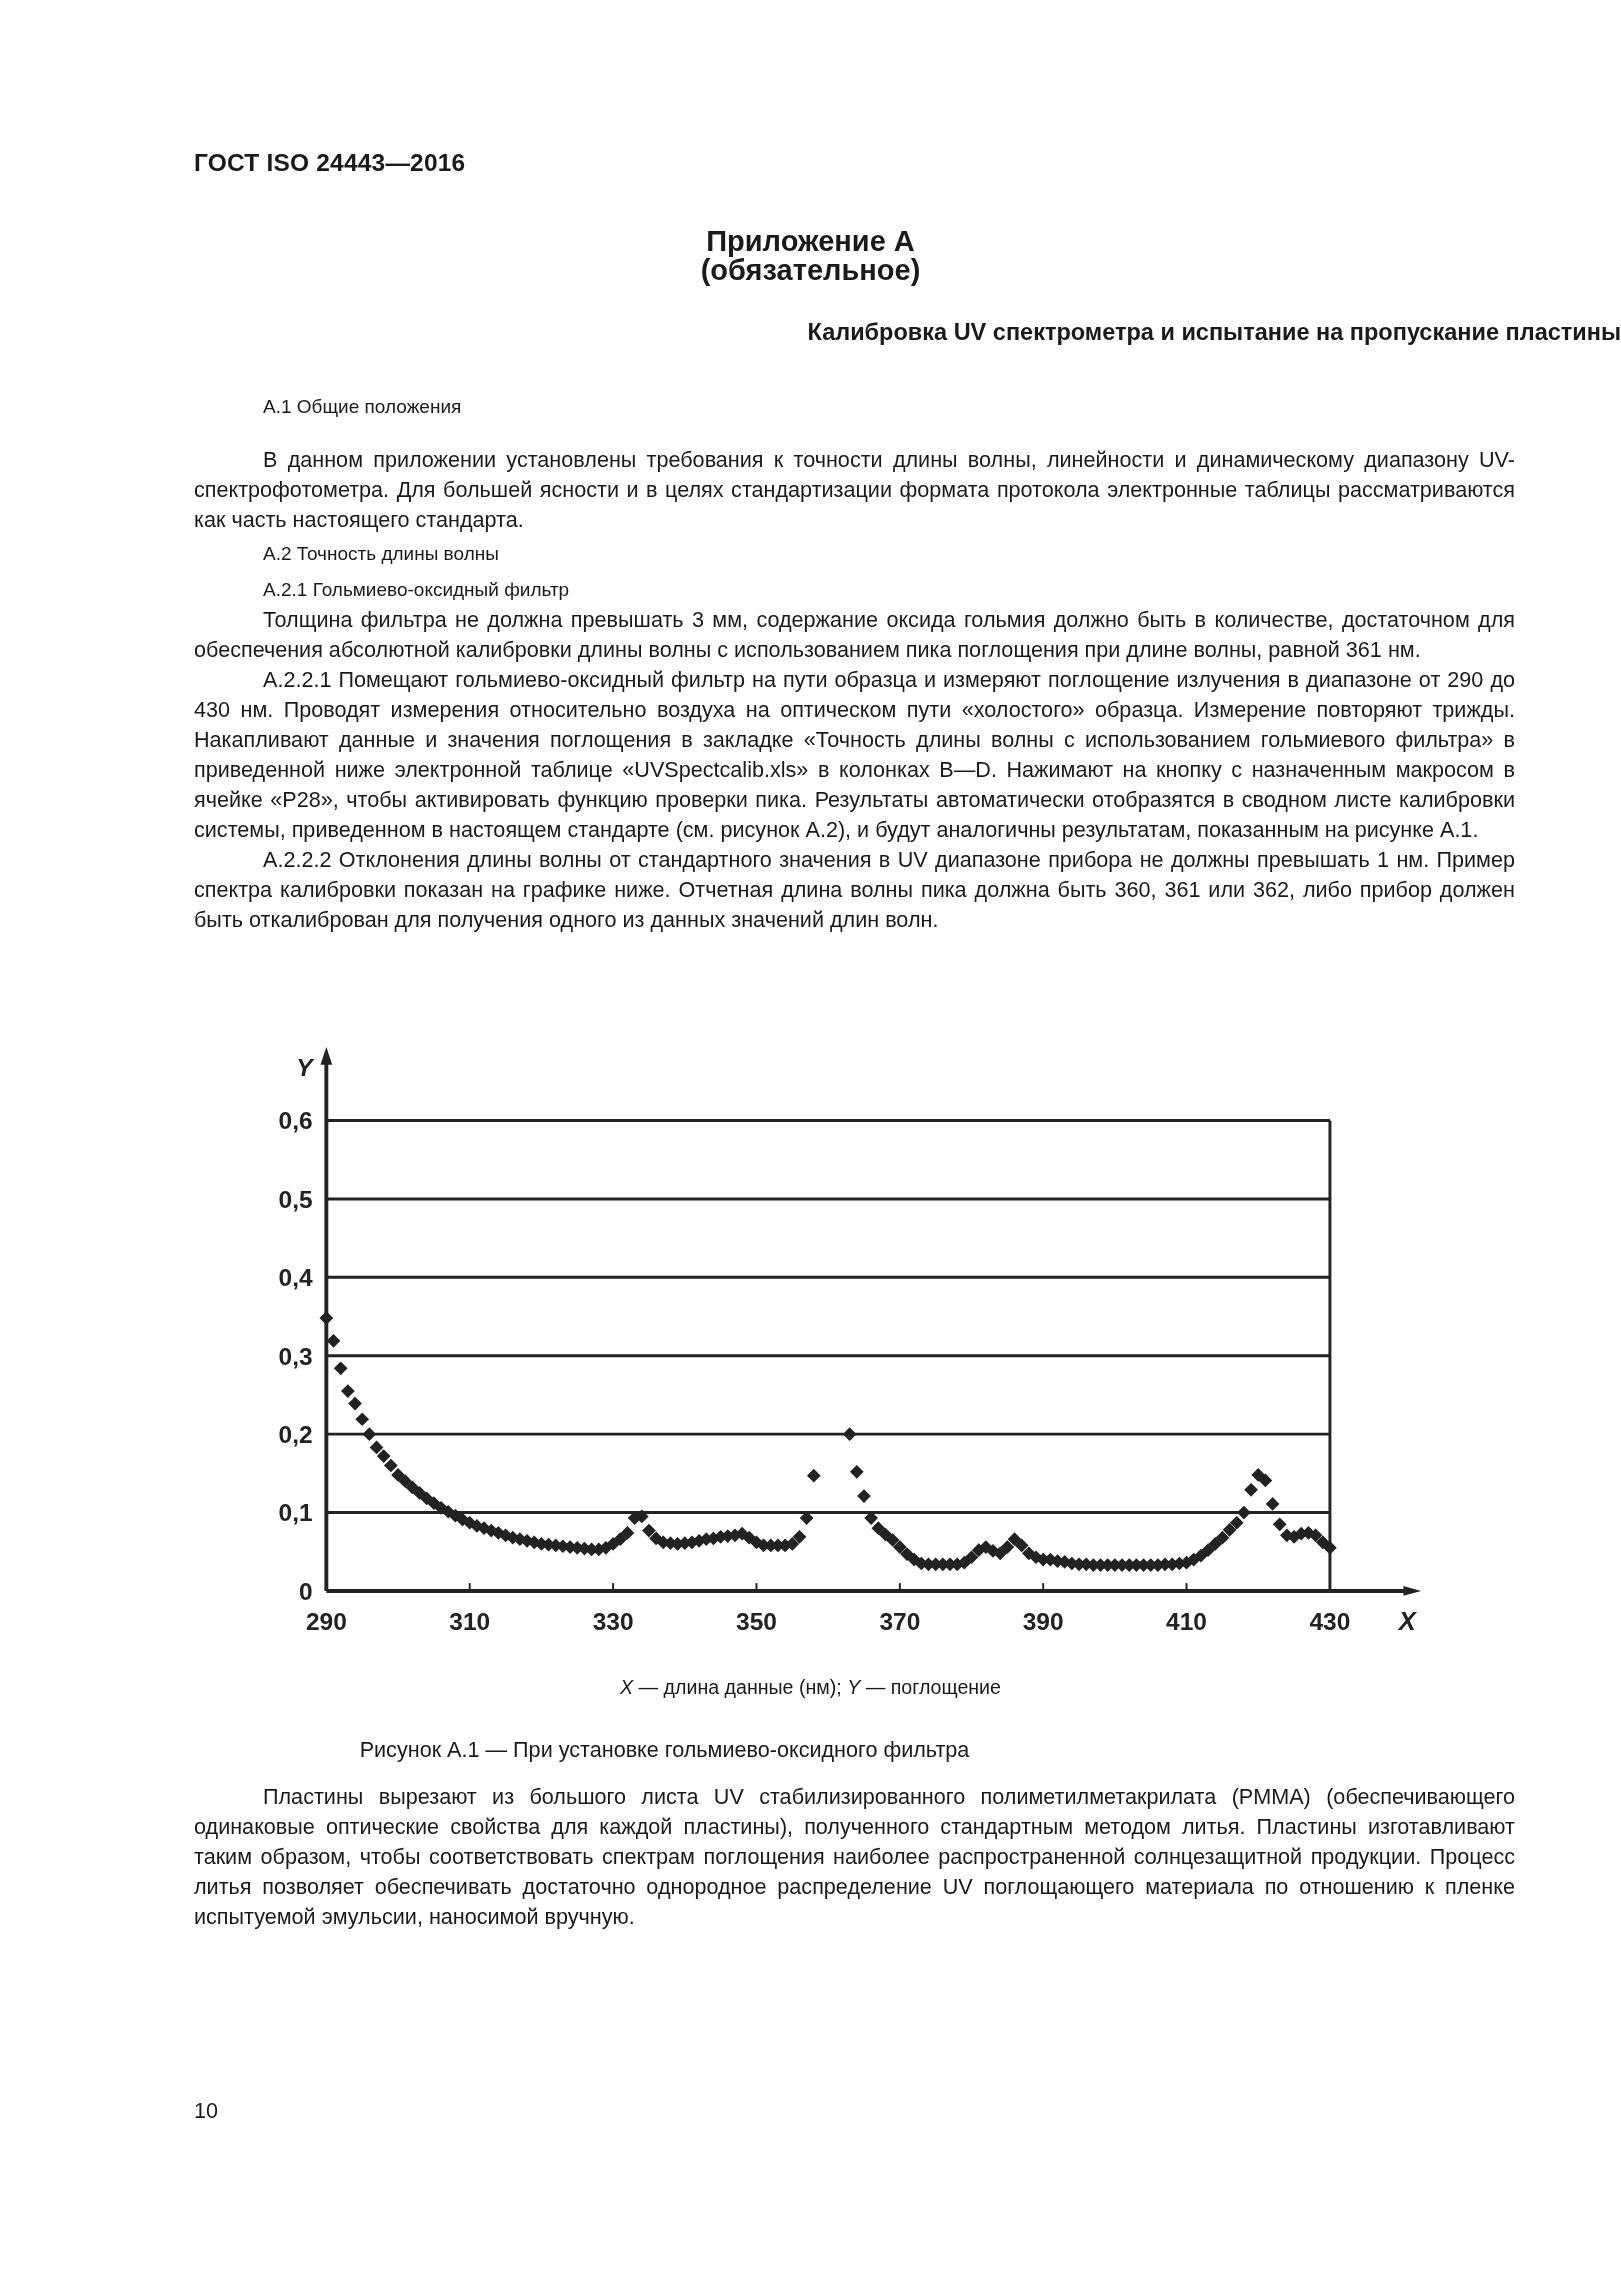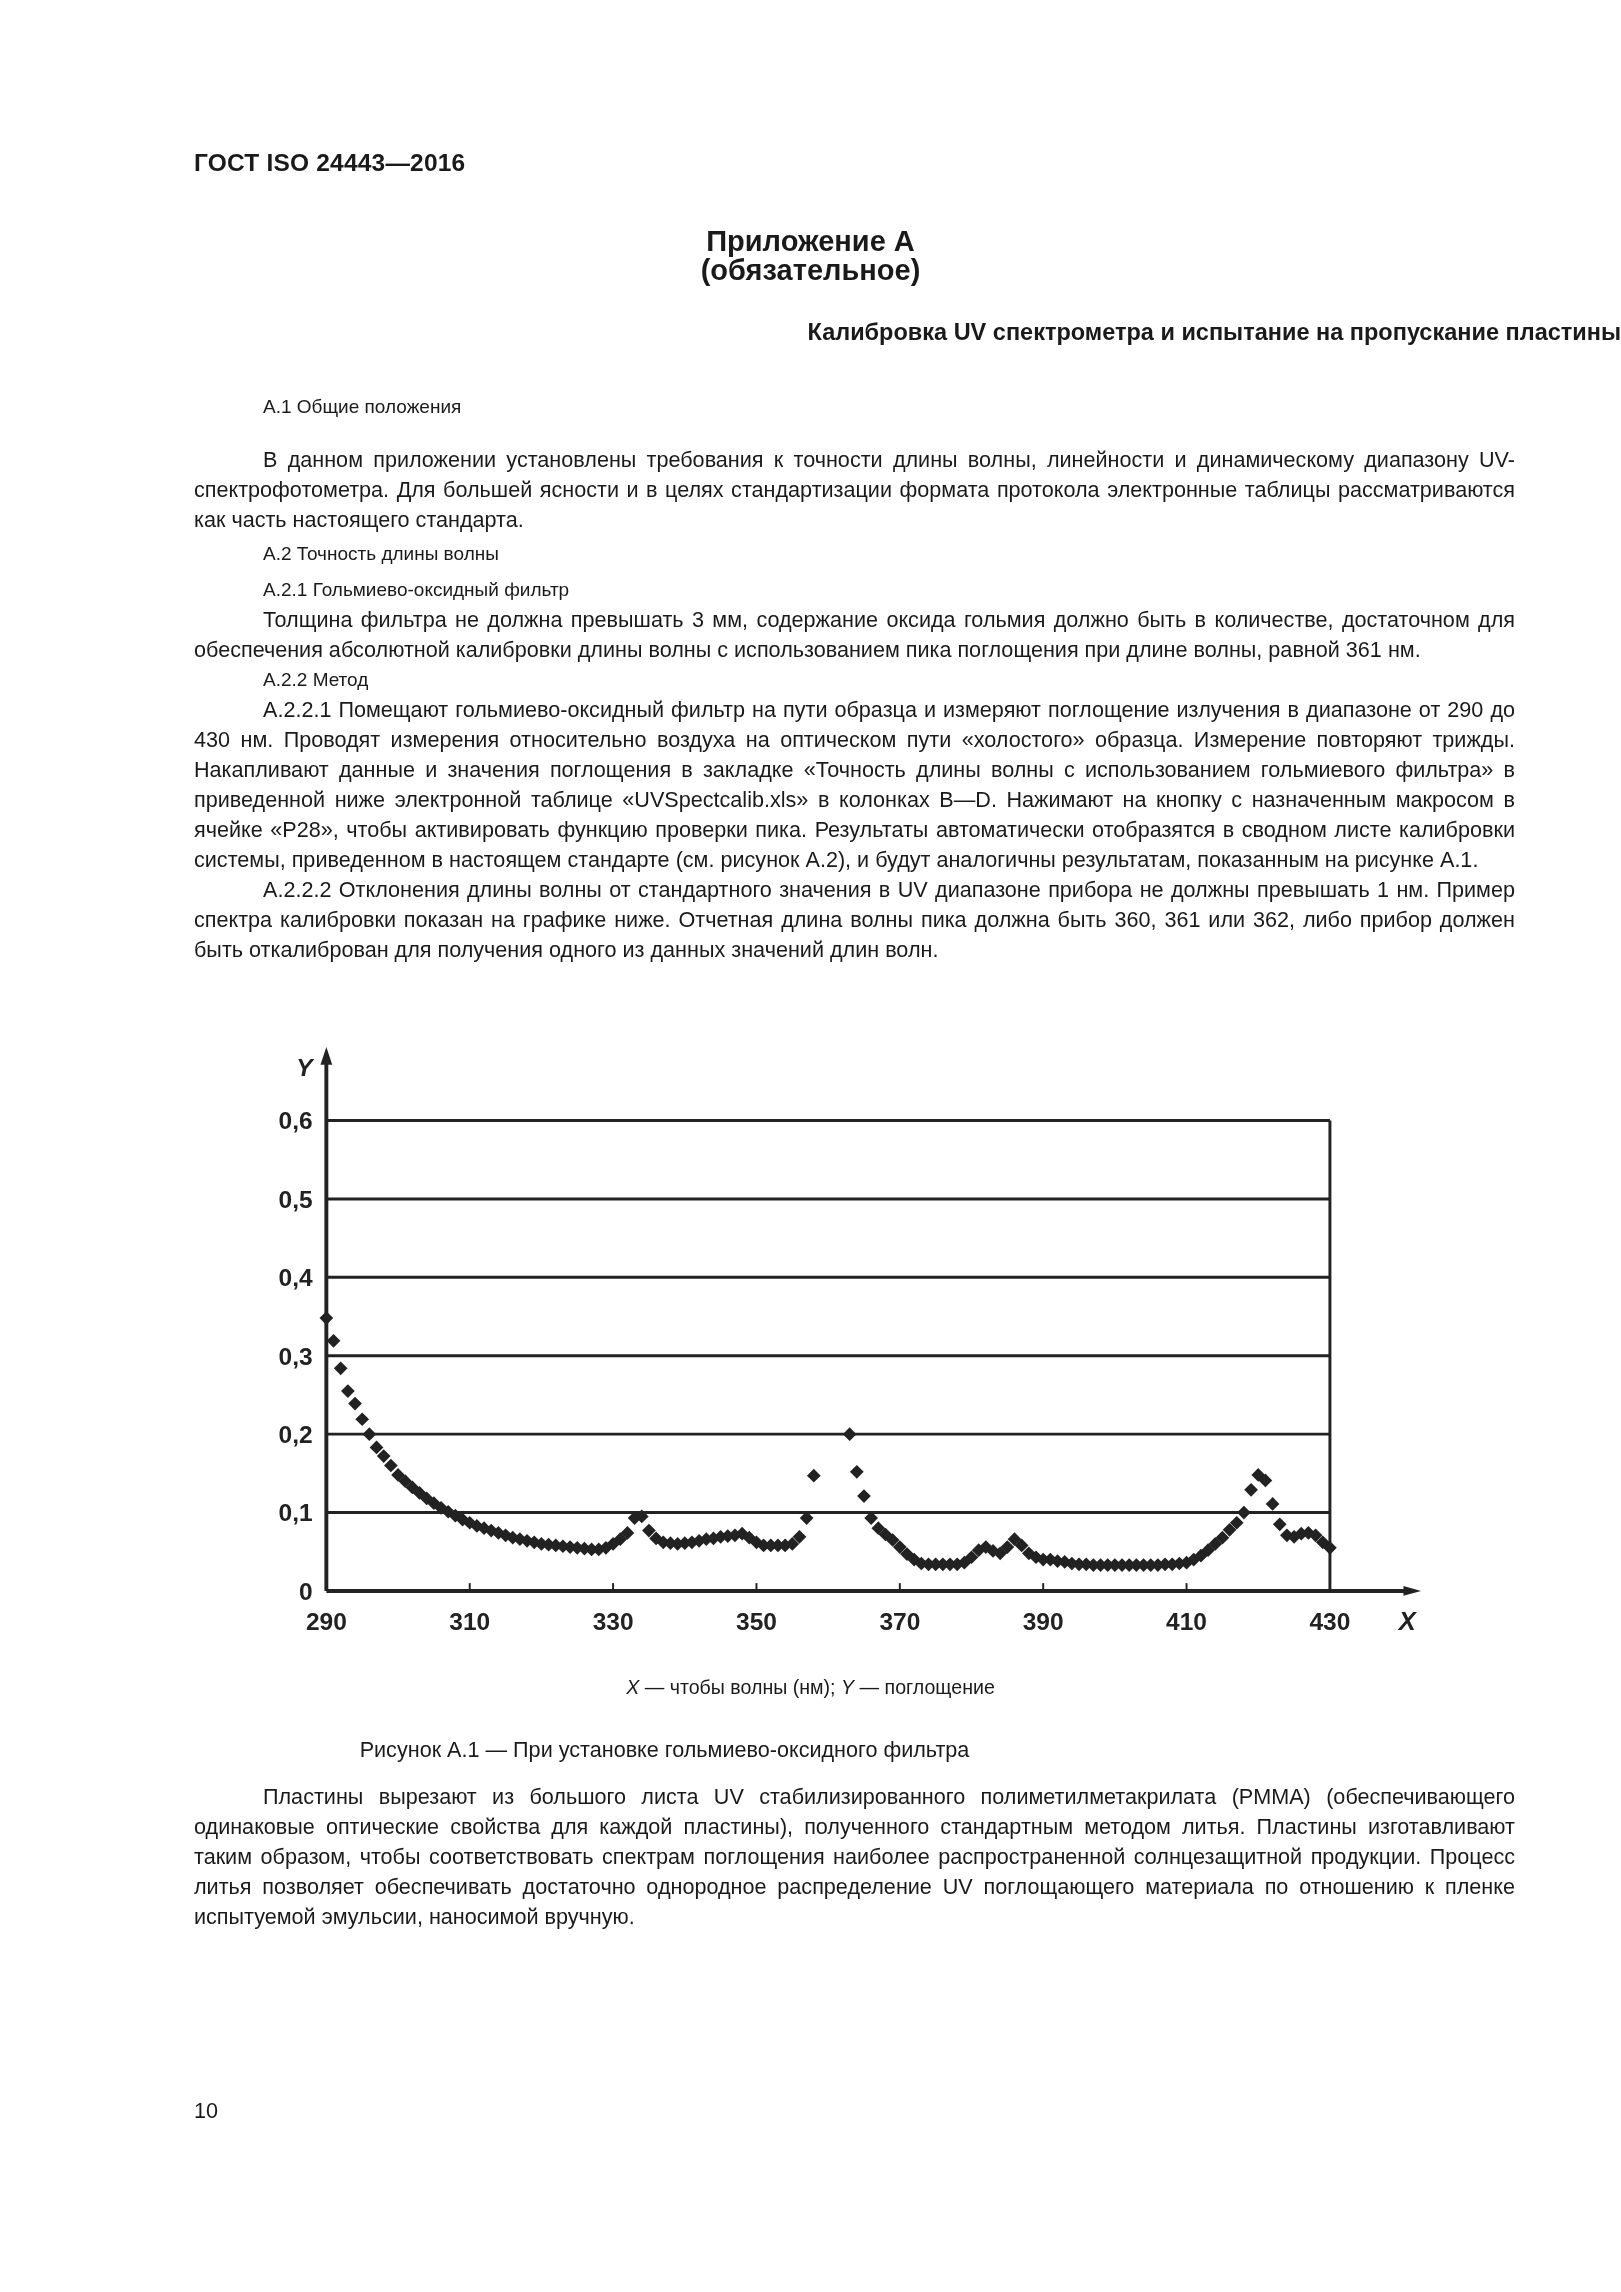--- a/index.html
+++ b/index.html
@@ -33,21 +33,20 @@
 
 <div class="abs text-block" style="top: 392px;">
   <div class="h">А.1 Общие положения</div>
   <p class="p" style="margin-top: 23px;">В данном приложении установлены требования к точности длины волны, линейности и динамическому диапазону UV-спектрофотометра. Для большей ясности и в целях стандартизации формата протокола электронные таблицы рассматриваются как часть настоящего стандарта.</p>
 </div>
 
 <div class="abs text-block" style="top: 539px;">
   <div class="h">А.2 Точность длины волны</div>
   <div class="h" style="margin-top: 5.9px;">А.2.1 Гольмиево-оксидный фильтр</div>
   <p class="p">Толщина фильтра не должна превышать 3 мм, содержание оксида гольмия должно быть в количестве, достаточном для обеспечения абсолютной калибровки длины волны с использованием пика поглощения при длине волны, равной 361 нм.</p>
-  <div class="h">А.2.2 Метод</div>
   <p class="p">А.2.2.1 Помещают гольмиево-оксидный фильтр на пути образца и измеряют поглощение излучения в диапазоне от 290 до 430 нм. Проводят измерения относительно воздуха на оптическом пути «холостого» образца. Измерение повторяют трижды. Накапливают данные и значения поглощения в закладке «Точность длины волны с использованием гольмиевого фильтра» в приведенной ниже электронной таблице «UVSpectcalib.xls» в колонках В—D. Нажимают на кнопку с назначенным макросом в ячейке «Р28», чтобы активировать функцию проверки пика. Результаты автоматически отобразятся в сводном листе калибровки системы, приведенном в настоящем стандарте (см. рисунок А.2), и будут аналогичны результатам, показанным на рисунке А.1.</p>
   <p class="p">А.2.2.2 Отклонения длины волны от стандартного значения в UV диапазоне прибора не должны превышать 1 нм. Пример спектра калибровки показан на графике ниже. Отчетная длина волны пика должна быть 360, 361 или 362, либо прибор должен быть откалиброван для получения одного из данных значений длин волн.</p>
 </div>
 
 <div class="abs chart-wrap">
   <svg id="chart-svg" width="1621" height="608" viewBox="0 1060 1654 620">
       <text x="319" y="1632" text-anchor="end" font-size="25" font-weight="bold" font-family="Liberation Sans, sans-serif" fill="#222">0</text>
       <line x1="333" x2="1357" y1="1543" y2="1543" stroke="#222" stroke-width="3"></line>
       <text x="319" y="1552" text-anchor="end" font-size="25" font-weight="bold" font-family="Liberation Sans, sans-serif" fill="#222">0,1</text>
       <line x1="333" x2="1357" y1="1463" y2="1463" stroke="#222" stroke-width="3"></line>
@@ -215,21 +214,21 @@
       <polygon points="1320.4285714285716,1560.8 1327.4285714285716,1567.8 1320.4285714285716,1574.8 1313.4285714285716,1567.8" fill="#222"></polygon>
       <polygon points="1327.7428571428572,1557.6 1334.7428571428572,1564.6 1327.7428571428572,1571.6 1320.7428571428572,1564.6" fill="#222"></polygon>
       <polygon points="1335.057142857143,1556.8 1342.057142857143,1563.8 1335.057142857143,1570.8 1328.057142857143,1563.8" fill="#222"></polygon>
       <polygon points="1342.3714285714286,1559.2 1349.3714285714286,1566.2 1342.3714285714286,1573.2 1335.3714285714286,1566.2" fill="#222"></polygon>
       <polygon points="1349.6857142857143,1566.4 1356.6857142857143,1573.4 1349.6857142857143,1580.4 1342.6857142857143,1573.4" fill="#222"></polygon>
       <polygon points="1357,1572 1364,1579 1357,1586 1350,1579" fill="#222"></polygon>
     </svg>
 </div>
 
 <div class="abs axis-legend">
-  <i>X</i><span> — чтобы волны (нм); </span><i>Y</i><span> — поглощение</span>
+  <i>X</i><span> — длина данные (нм); </span><i>Y</i><span> — поглощение</span>
 </div>
 
 <div class="abs fig-caption">Рисунок А.1 — При установке гольмиево-оксидного фильтра</div>
 
 <div class="abs text-block" style="top: 1782px;">
   <p class="p">Пластины вырезают из большого листа UV стабилизированного полиметилметакрилата (PMMA) (обеспечивающего одинаковые оптические свойства для каждой пластины), полученного стандартным методом литья. Пластины изготавливают таким образом, чтобы соответствовать спектрам поглощения наиболее распространенной солнцезащитной продукции. Процесс литья позволяет обеспечивать достаточно однородное распределение UV поглощающего материала по отношению к пленке испытуемой эмульсии, наносимой вручную.</p>
 </div>
 
 <div class="abs page-num">10</div>
 

